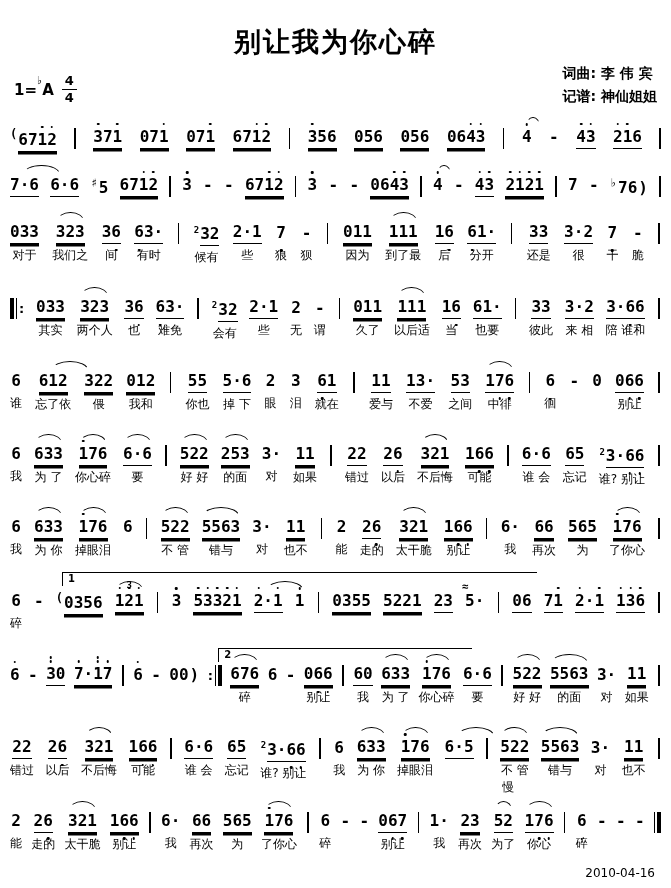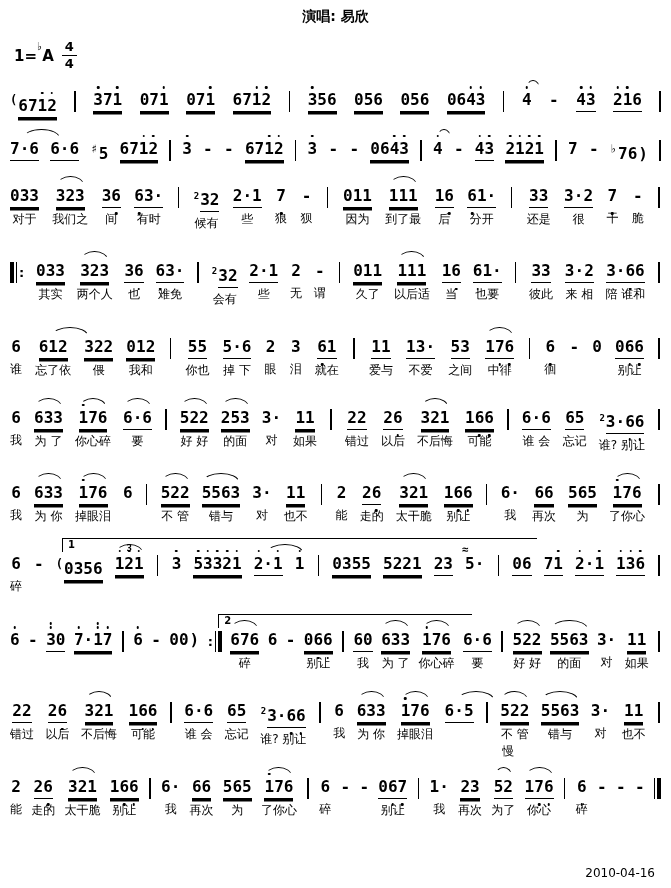--- a/index.html
+++ b/index.html
@@ -11,21 +11,21 @@
   .title{ text-align:center;font-size:27px;font-weight:bold;letter-spacing:2px;padding-top:24px; }
   .subtitle{ text-align:center;font-size:14px;font-weight:bold;margin-top:8px; }
   .credits{ position:absolute;top:62px;right:14px;font-size:14px;font-weight:bold;line-height:23px;text-align:left; }
   .keysig{ display:flex;align-items:center;margin:14px 0 0 14px;font-size:15px;font-weight:bold; }
   .keysig .flat{ font-size:11px;vertical-align:super;position:relative;top:-5px; }
   .meter{ display:inline-flex;flex-direction:column;align-items:center;margin-left:8px;font-size:13px;line-height:1.05; }
   .meter .mtop{ border-bottom:1.5px solid #000;padding:0 3px 1px; }
   .meter .mbot{ padding-top:1px; }
   
   .score{ margin-top:4px;padding:0 10px; }
-  .mline{ position:relative;display:flex;justify-content:space-between;align-items:flex-start;padding-top:16px;margin-bottom:13px; }
+  .mline{ position:relative;display:flex;justify-content:space-between;align-items:center;padding-top:16px;margin-bottom:13px; }
   .mline.nolyr{ margin-bottom:5px; }
   .cell{ display:flex;flex-direction:column;align-items:center;position:relative; }
   .tk{ font-family:"DejaVu Sans Mono",monospace;font-size:16px;font-weight:bold;line-height:20px;position:relative;display:inline-block;white-space:nowrap; }
   .ch{ display:inline-block;padding-bottom:1px; }
   .u1 .ch{ border-bottom:1.5px solid #000; }
   .u2 .ch{ border-bottom:1.5px solid #000;box-shadow:0 2.5px 0 0 #000; }
   .n{ position:relative;display:inline-block; }
   .n.da::before,.n.dA::before{
     content:"";position:absolute;top:-4px;left:50%;transform:translateX(-50%);
     width:2.5px;height:2.5px;border-radius:50%;background:#000;
@@ -62,21 +62,25 @@
     font-size:10px;font-weight:bold;line-height:11px;padding-left:5px;
   }
   .volta-1{ left:8%;width:72%; }
   .volta-2{ left:32%;width:38%; }
   .footer-date{ position:absolute;right:16px;bottom:8px;font-size:12px; }
 </style>
 </head>
 <body>
 
 <div class="page">
-  <div class="subtitle">演唱: 易欣</div>
+  <div class="title">别让我为你心碎</div>
+  <div class="credits">
+    <div>词曲: 李 伟 宾</div>
+    <div>记谱: 神仙姐姐</div>
+  </div>
   <div class="keysig">
     <span><span>1=</span><span class="flat">♭</span><span>A</span></span>
     <span class="meter">
       <span class="mtop">4</span>
       <span class="mbot">4</span>
     </span>
   </div>
 
   <div class="score" id="score">
       <div class="mline nolyr">

